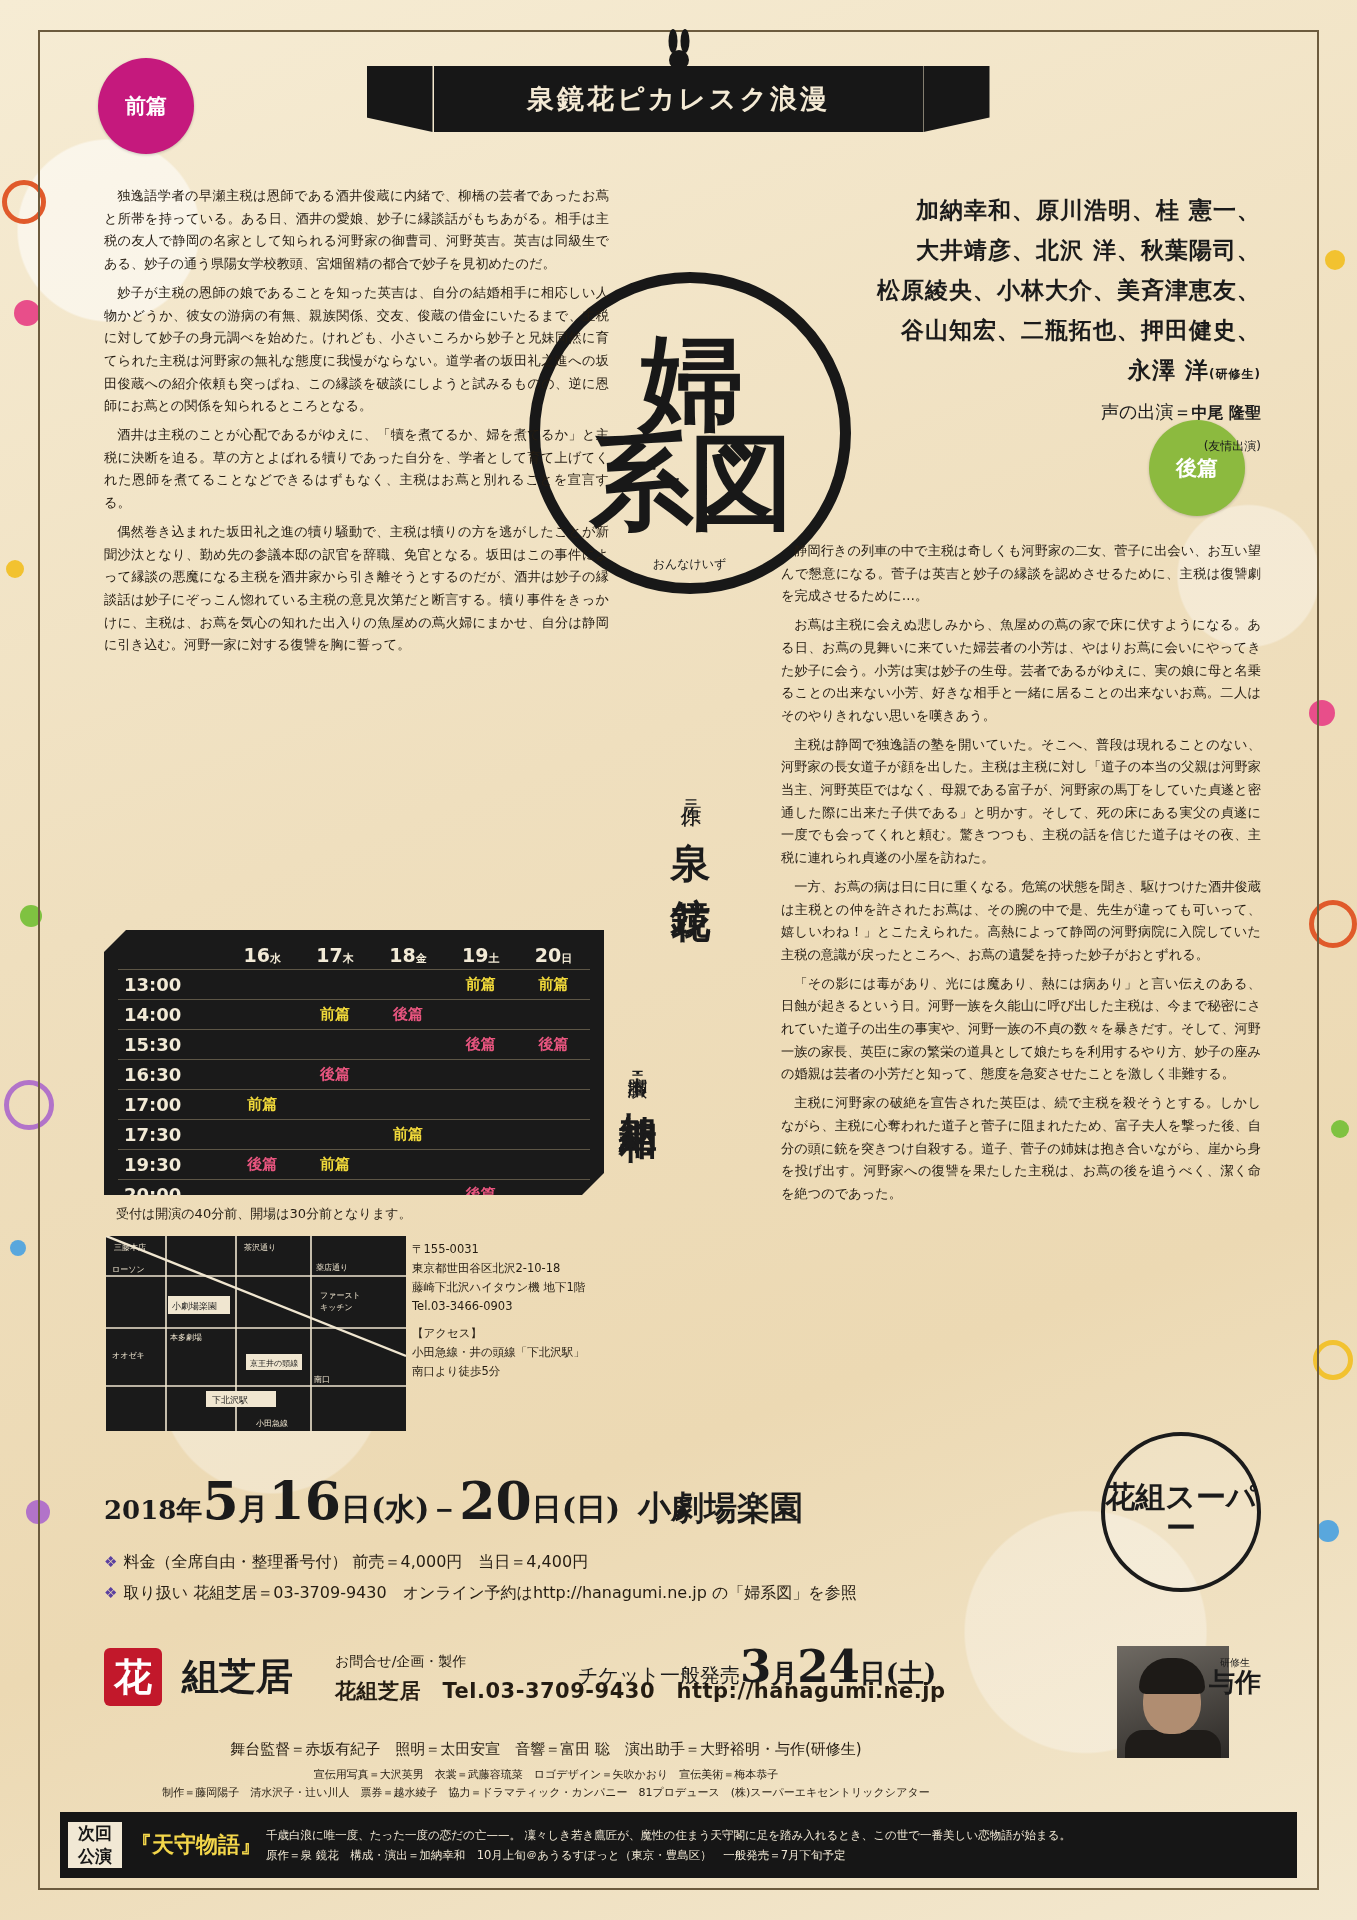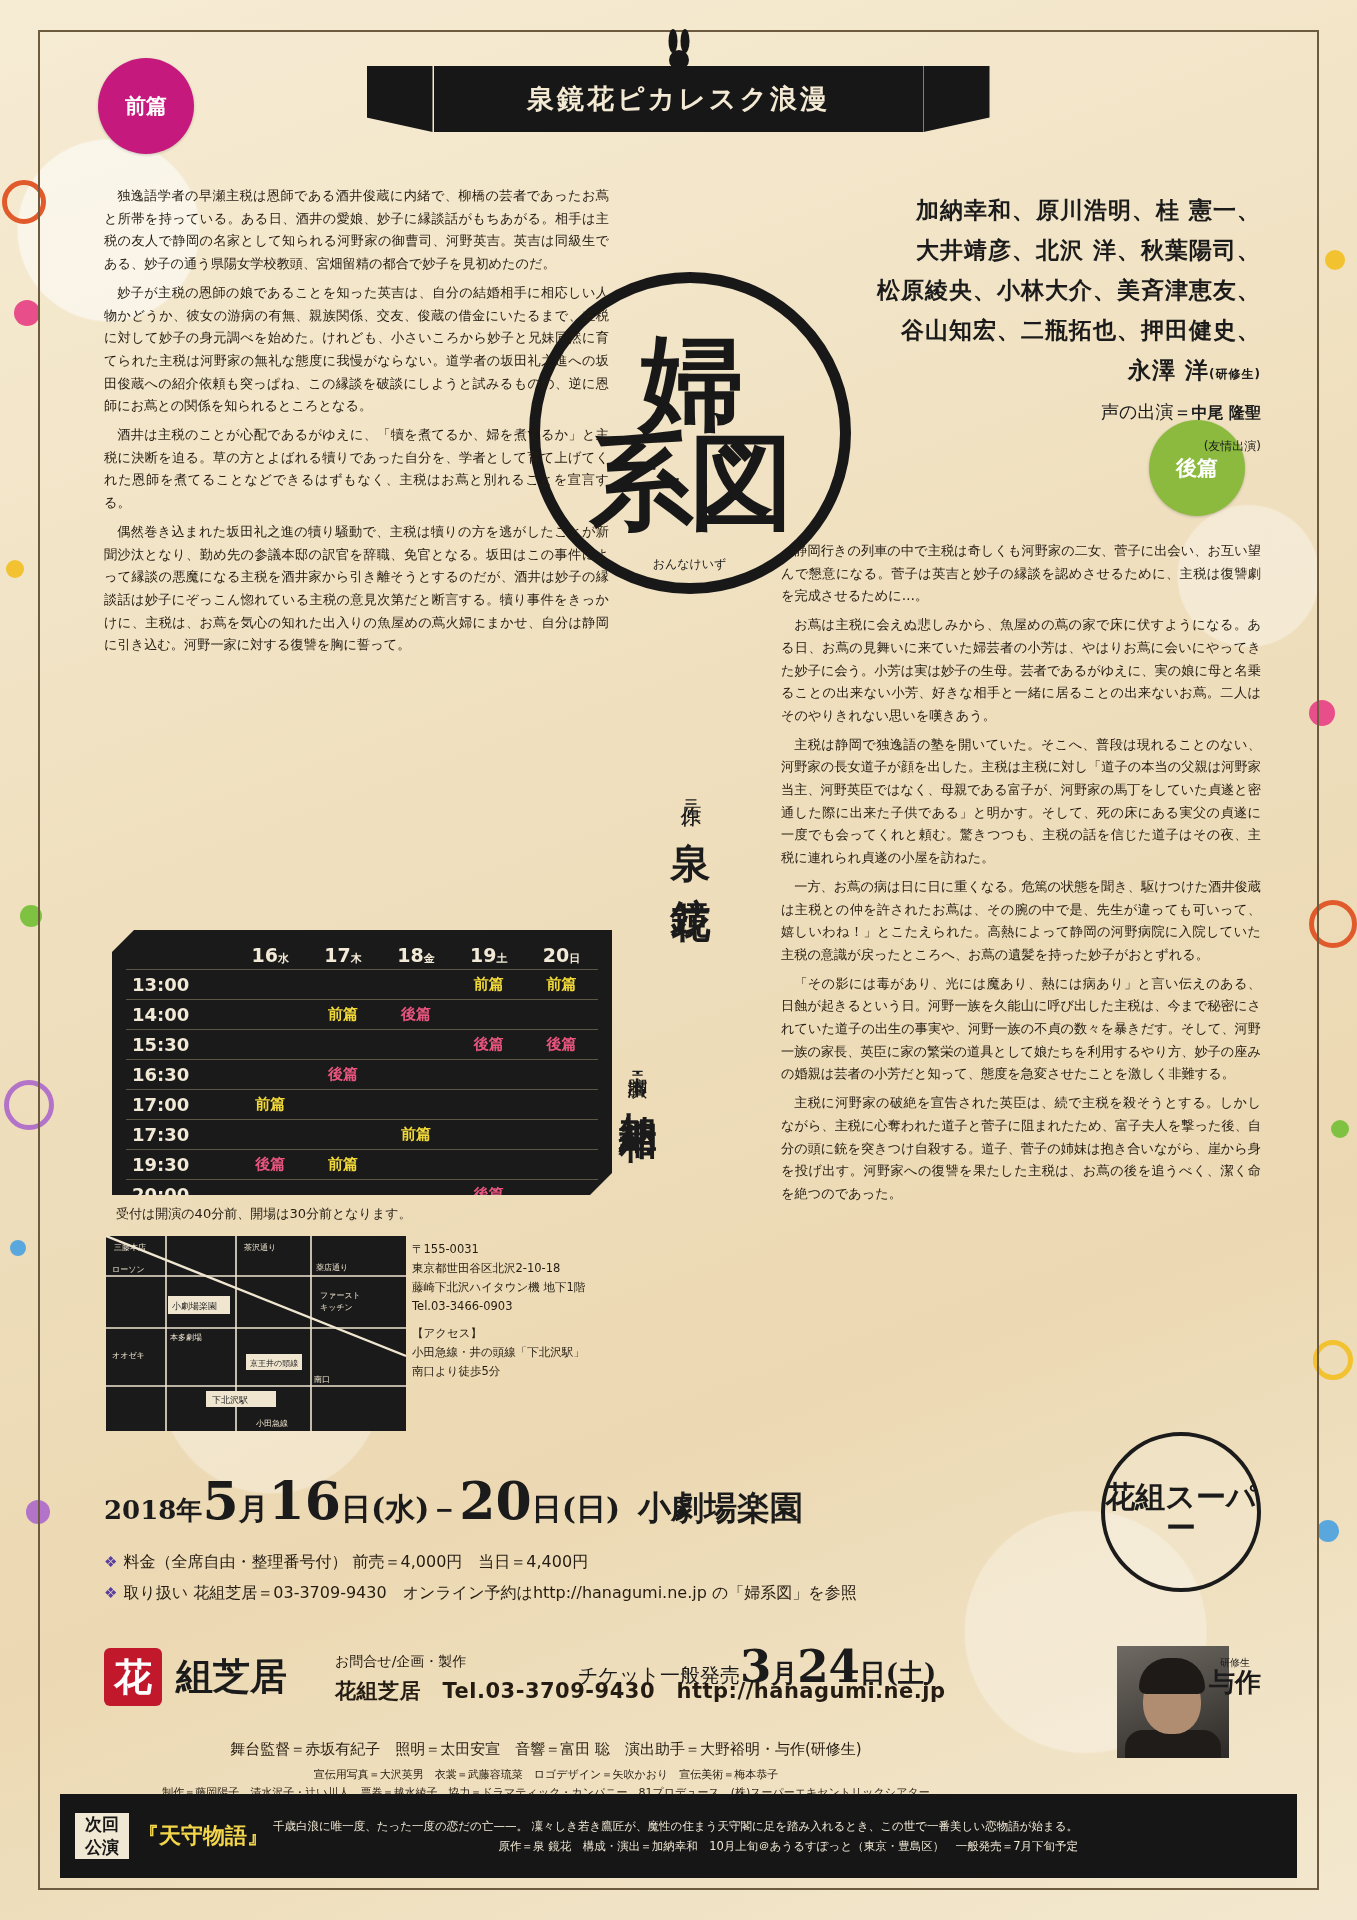--- a/index.html
+++ b/index.html
@@ -100,21 +100,21 @@
     position:absolute;writing-mode:vertical-rl;text-orientation:upright;
     color:#1b1b1b;font-family:"DejaVu Serif","Liberation Serif",serif;
   }
   .v-gensaku{left:664px;top:790px;font-size:21px;}
   .v-gensaku b{font-size:40px;font-weight:bold;letter-spacing:4px;}
   .v-kyakuhon{left:612px;top:1062px;font-size:20px;}
   .v-kyakuhon b{font-size:38px;font-weight:bold;letter-spacing:4px;}
 
   
   .sched{
-    position:absolute;left:112px;top:930px;width:500px;height:265px;
+    position:absolute;left:104px;top:930px;width:500px;height:265px;
     background:#1a1a1a;color:#f2ead6;
     clip-path:polygon(22px 0,100% 0,100% calc(100% - 22px),calc(100% - 22px) 100%,0 100%,0 22px);
     padding:10px 14px;box-sizing:border-box;
   }
   .sched table{width:100%;border-collapse:collapse;font-size:15px;}
   .sched th,.sched td{padding:2px 4px;text-align:center;height:25px;}
   .sched th{font-size:19px;font-weight:bold;}
   .sched th small{font-size:11px;}
   .sched td.time{text-align:left;font-size:18px;font-weight:bold;padding-left:6px;}
   .sched tr{border-bottom:1px solid #5d5646;}
@@ -159,21 +159,21 @@
 
   
   .logo{
     position:absolute;left:104px;top:1648px;display:flex;align-items:center;
   }
   .logo-mark{
     width:58px;height:58px;border-radius:6px;background:#c2182b;color:#fff;
     display:flex;align-items:center;justify-content:center;
     font-size:38px;font-weight:bold;font-family:"DejaVu Serif","Liberation Serif",serif;
   }
-  .logo-text{font-size:37px;font-weight:bold;margin-left:14px;color:#1b1b1b;
+  .logo-text{font-size:37px;font-weight:bold;margin-left:20px;color:#1b1b1b;
     font-family:"DejaVu Serif","Liberation Serif",serif;}
   .contact{
     position:absolute;left:335px;top:1650px;font-size:14px;color:#241c12;line-height:1.7;
   }
   .contact .row2{font-size:21px;font-weight:bold;letter-spacing:.5px;}
 
   .staff{
     position:absolute;left:96px;top:1740px;width:900px;text-align:center;color:#241c12;
   }
   .staff .r1{font-size:15px;margin-bottom:7px;}
@@ -197,23 +197,23 @@
   .p-hair{position:absolute;left:22px;top:12px;width:66px;height:36px;border-radius:33px 33px 8px 8px;background:#1d1a17;}
   .p-body{position:absolute;left:8px;top:84px;width:96px;height:40px;border-radius:18px 18px 0 0;background:#1f1c19;}
   .portrait-name{
     position:absolute;right:96px;top:1658px;font-size:26px;font-weight:bold;color:#1b1b1b;
     line-height:1.05;text-align:center;font-family:"DejaVu Serif","Liberation Serif",serif;
   }
   .portrait-name small{display:block;font-size:10px;font-weight:normal;}
 
   
   .footer{
-    position:absolute;left:60px;right:60px;bottom:42px;height:84px;
+    position:absolute;left:60px;right:60px;bottom:42px;height:66px;
     background:#161616;color:#f1e8d4;display:flex;align-items:center;
-    padding:0 15px;box-sizing:border-box;text-align:right;
+    padding:0 8px;box-sizing:border-box;
   }
   .f-next{
     width:54px;height:46px;background:#f1e8d4;color:#161616;font-size:17px;font-weight:bold;
     display:flex;align-items:center;justify-content:center;margin-right:8px;flex:0 0 auto;
   }
   .f-title{font-size:22px;font-weight:bold;color:#f3d64a;margin-right:4px;white-space:nowrap;}
   .f-body{font-size:11.5px;line-height:1.6;}
   .f-body .l1{margin-bottom:2px;}
 </style>
 </head>

